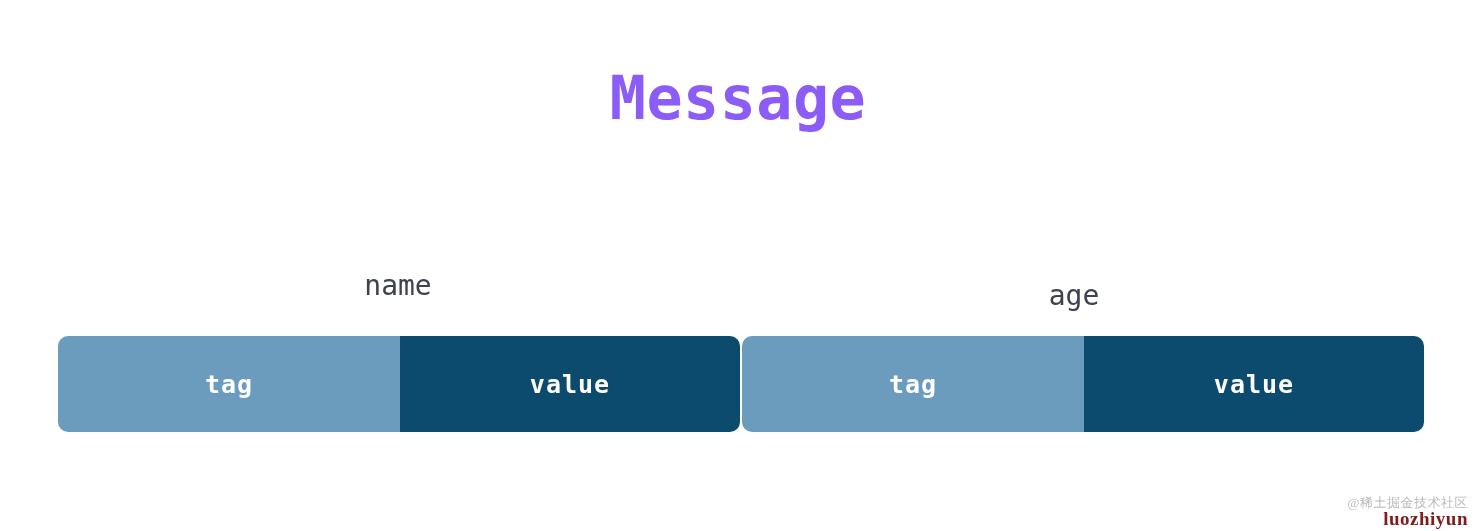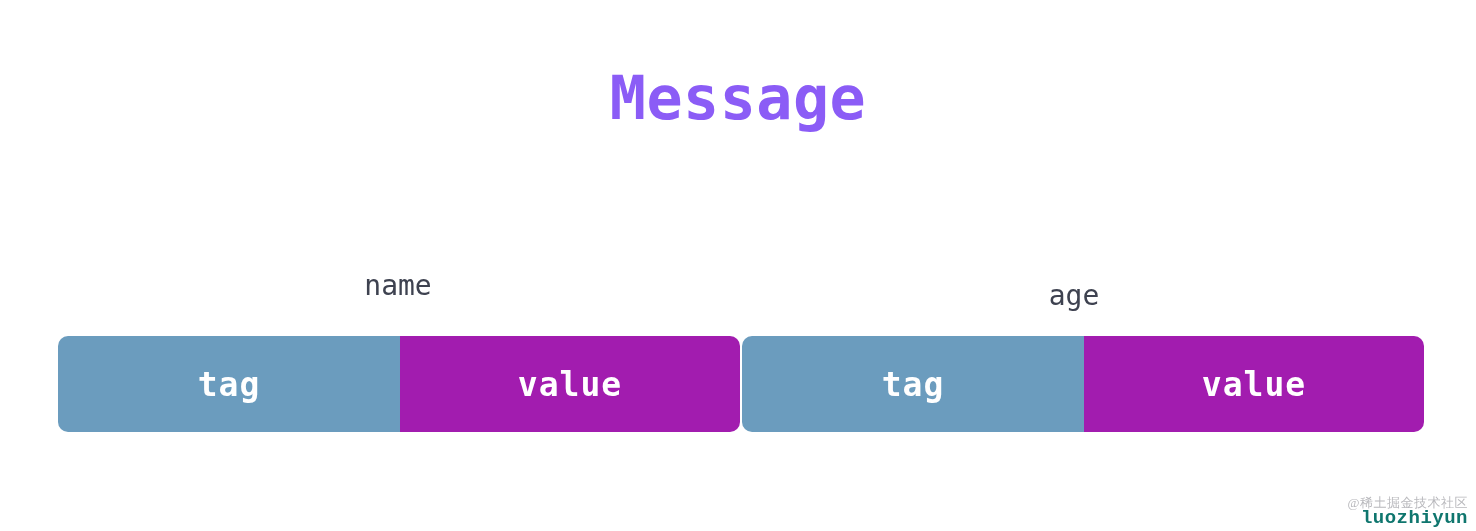--- a/index.html
+++ b/index.html
@@ -74,51 +74,51 @@
   }
   .field-group.group-name { width: 682px; margin-right: 2px; }
   .field-group.group-age  { width: 682px; }
 
   .segment {
     display: flex;
     align-items: center;
     justify-content: center;
     height: 96px;
     font-family: "DejaVu Sans Mono", monospace;
-    font-size: 33px;
+    font-size: 25px;
     font-weight: 700;
     letter-spacing: 1px;
     color: #ffffff;
     box-sizing: border-box;
     user-select: none;
   }
   .segment.tag-segment   { width: 342px; background: #6b9cbe; }
-  .segment.value-segment { width: 340px; background: #a21caf; }
+  .segment.value-segment { width: 340px; background: #0c4a6e; }
 
   
   .watermark {
     position: absolute;
     right: 8px;
     bottom: 2px;
     text-align: right;
     line-height: 1.05;
   }
   .watermark-cn {
     font-family: Liberation Serif, serif;
     font-size: 13px;
     color: #b9b9bd;
     letter-spacing: 0.5px;
     white-space: nowrap;
     display: block;
   }
   .watermark-user {
-    font-family: Liberation Mono, monospace;
+    font-family: Liberation Serif, serif;
     font-size: 19px;
     font-weight: 700;
-    color: #0f766e;
+    color: #7f1d1d;
     letter-spacing: 0.5px;
     white-space: nowrap;
     display: block;
     margin-top: -1px;
   }
 </style>
 </head>
 <body>
 
 <div class="diagram-title">Message</div>

